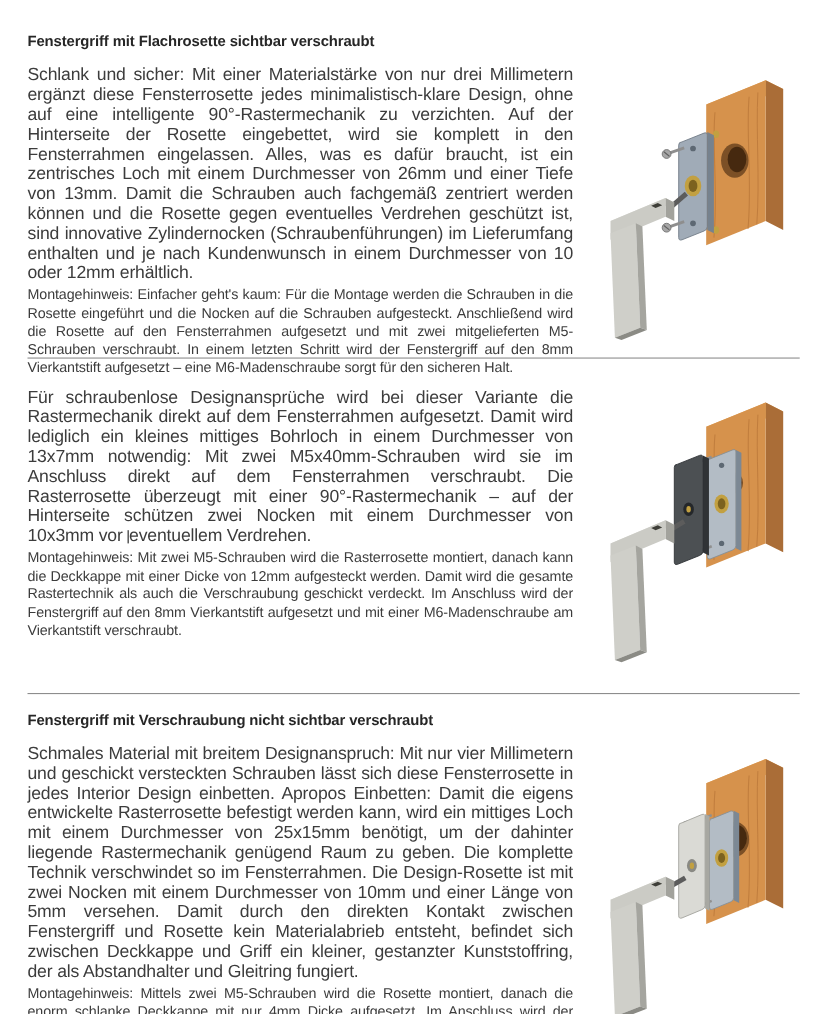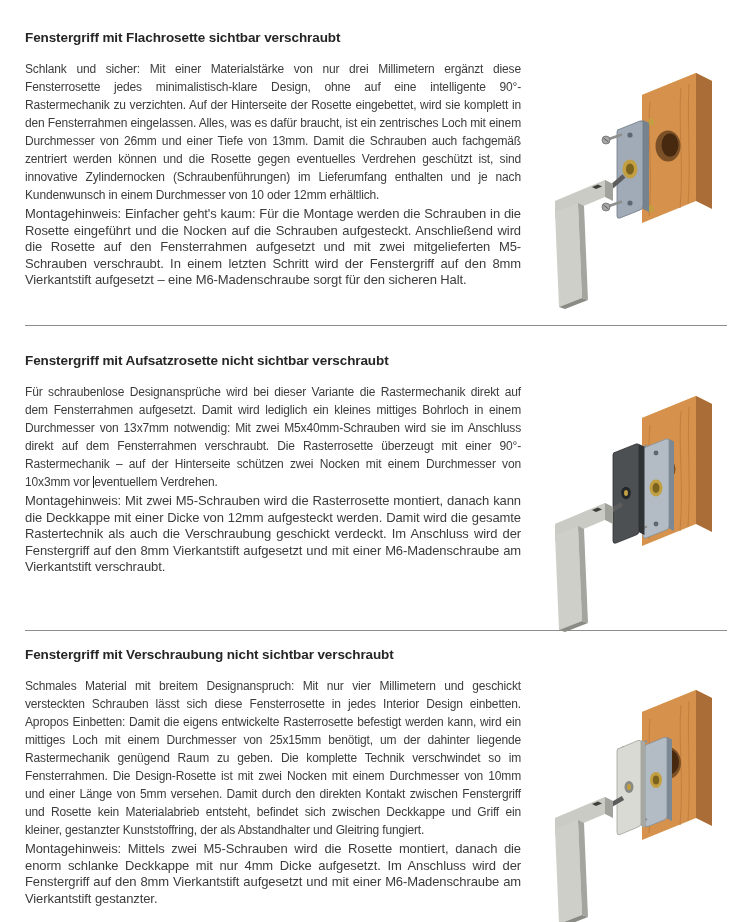--- a/index.html
+++ b/index.html
@@ -18,21 +18,21 @@
   .section-2 { height: 304px; padding-top: 27px; }
   .section-3 { padding-top: 16px; }
   .divider { border: none; height: 1px; background: #8d8d8d; }
   .heading {
     font-size: 13.5px; font-weight: 700; color: #262626;
     letter-spacing: -0.1px; margin-bottom: 15px;
   }
   .row { display: flex; flex: 1; }
   .text-col { flex: 0 0 496px; width: 496px; }
   .body-text {
-    font-size: 12px; line-height: 18px; text-align: justify;
+    font-size: 16px; line-height: 18px; text-align: justify;
     letter-spacing: -0.15px; color: #3c3c3c;
     hyphens: auto; -webkit-hyphens: auto;
   }
   .note-text {
     font-size: 13px; line-height: 16.5px; text-align: justify;
     letter-spacing: -0.1px; margin-top: 2px; color: #3c3c3c;
     hyphens: auto; -webkit-hyphens: auto;
   }
   .illus-col {
     flex: 1; display: flex; justify-content: flex-end;
@@ -100,21 +100,20 @@
             <polygon points="38,245 61,236 67,238 44,247" fill="#8b8b85"></polygon>
           </g>
         </svg>
       </div>
     </div>
   </section>
 
   <hr class="divider">
 
   <section class="section section-2">
-    <h2 class="heading">Fenstergriff mit Aufsatzrosette nicht sichtbar verschraubt</h2>
     <div class="row">
       <div class="text-col">
         <p class="body-text"><span>Für schraubenlose Designansprüche wird bei dieser Variante die Rastermechanik direkt auf dem Fensterrahmen aufgesetzt. Damit wird lediglich ein kleines mittiges Bohrloch in einem Durchmesser von 13x7mm notwendig: Mit zwei M5x40mm-Schrauben wird sie im Anschluss direkt auf dem Fensterrahmen verschraubt. Die Rasterrosette überzeugt mit einer 90°-Rastermechanik – auf der Hinterseite schützen zwei Nocken mit einem Durchmesser von 10x3mm vor </span><span class="caret"></span><span>eventuellem Verdrehen.</span></p>
         <p class="note-text">Montagehinweis: Mit zwei M5-Schrauben wird die Rasterrosette montiert, danach kann die Deckkappe mit einer Dicke von 12mm aufgesteckt werden. Damit wird die gesamte Rastertechnik als auch die Verschraubung geschickt verdeckt. Im Anschluss wird der Fenstergriff auf den 8mm Vierkantstift aufgesetzt und mit einer M6-Madenschraube am Vierkantstift verschraubt.</p>
       </div>
       <div class="illus-col">
         <svg width="206" height="252" viewBox="0 0 206 252" role="img" aria-label="Explosionszeichnung: Fenstergriff, dunkle Deckkappe, Aufsatzrosette mit Schrauben, Fensterrahmen aus Holz">
           <g>
             <polygon points="121,33 175,11 191,19 137,41" fill="#e7ab63"></polygon>
             <polygon points="175,11 191,19 191,147 175,139" fill="#aa6d37"></polygon>

